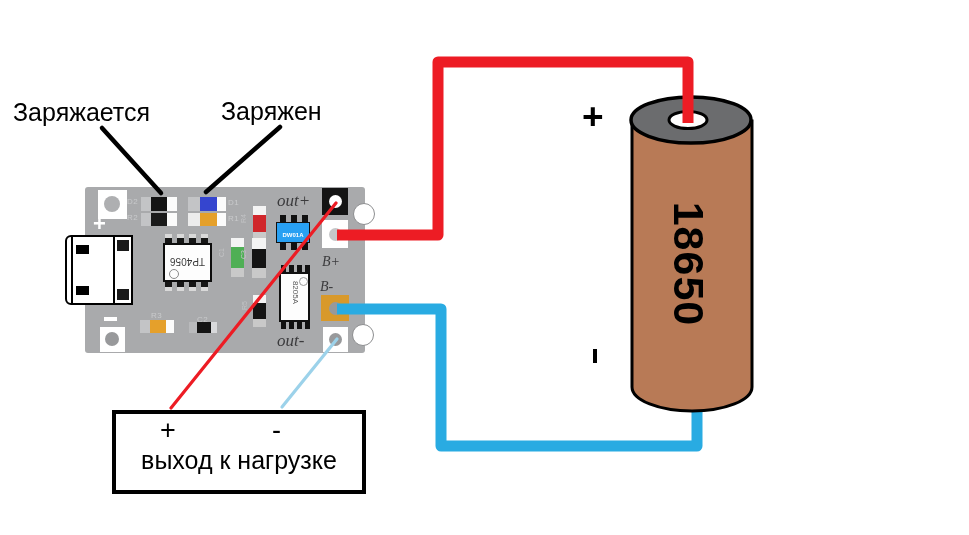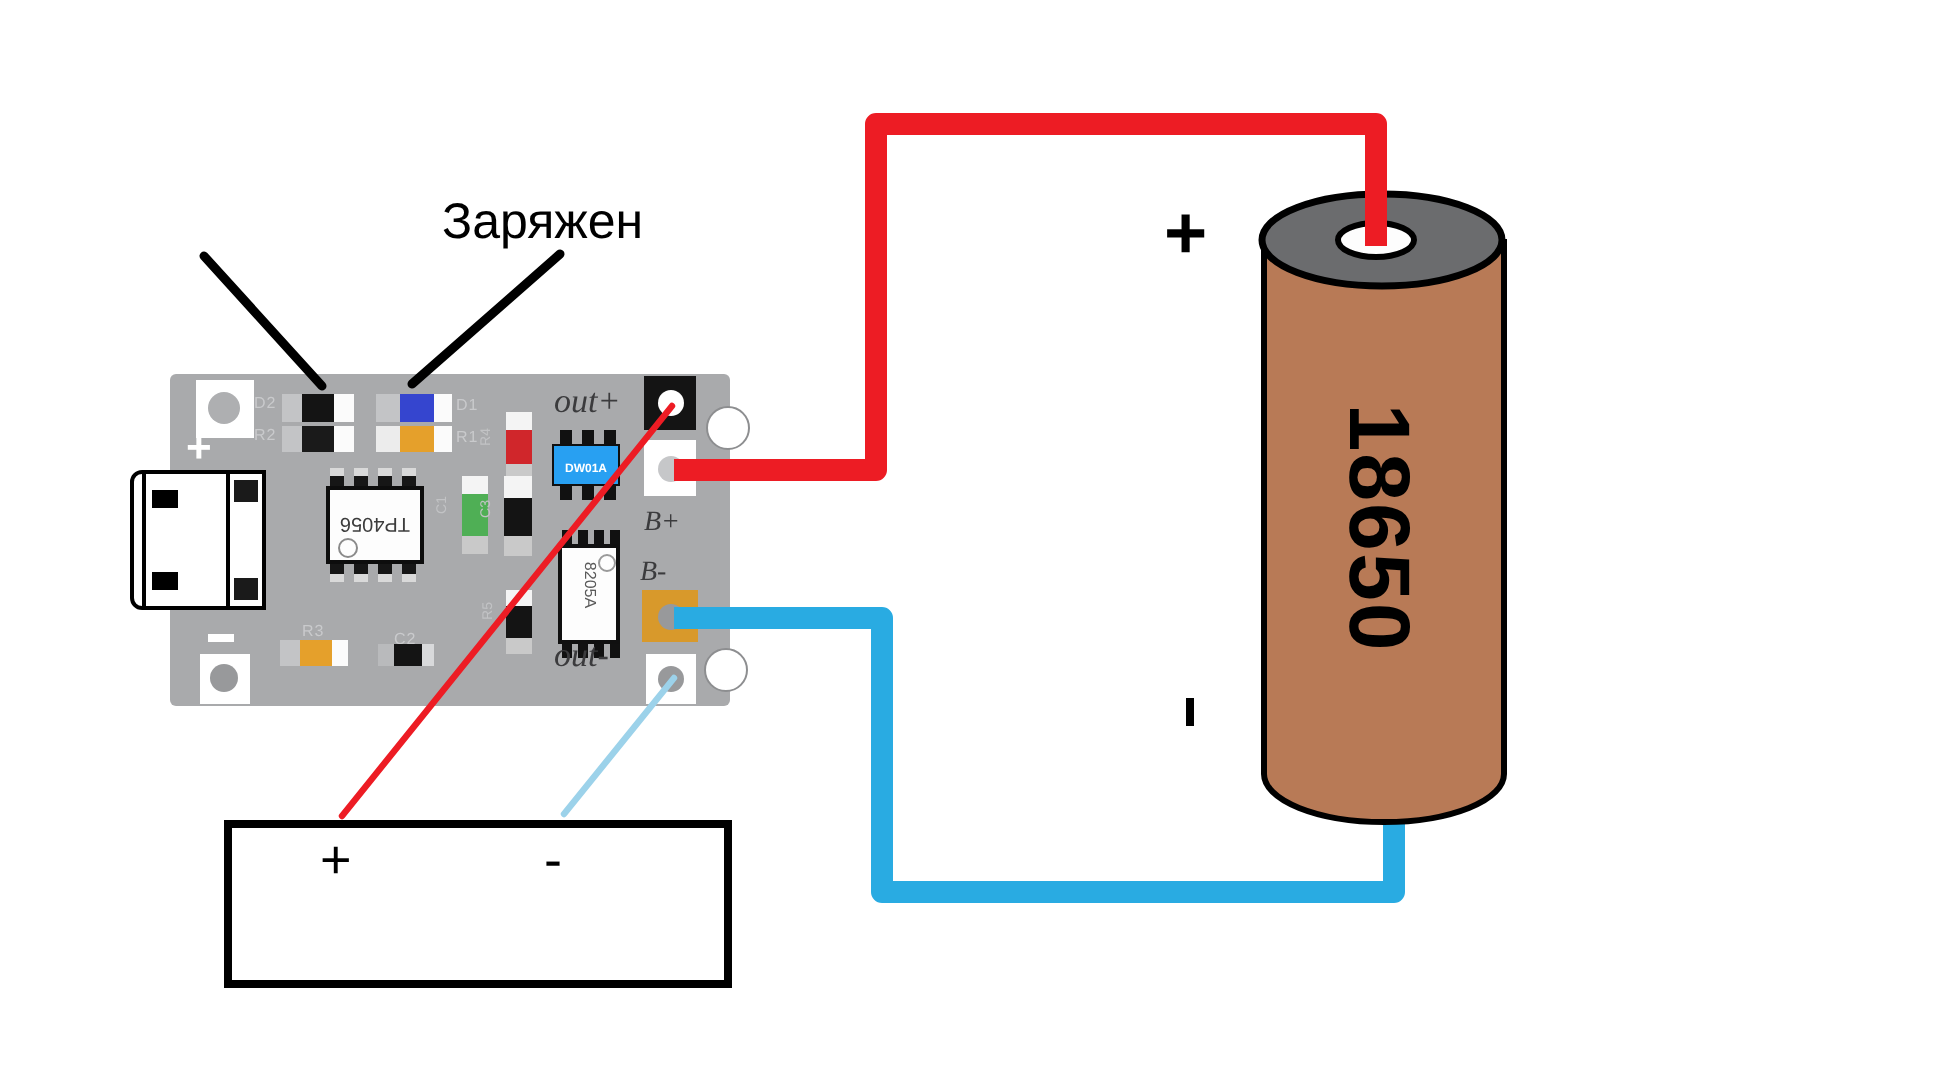--- a/index.html
+++ b/index.html
@@ -31,20 +31,21 @@
   #loadbox{position:absolute;left:112px;top:410px;width:246px;height:76px;background:#fff;border:4px solid #000;}
   #loadbox .sign{position:absolute;font-size:27px;color:#000;}
   #loadbox .cap{position:absolute;left:0;right:0;top:32px;text-align:center;font-size:25px;color:#000;white-space:nowrap;}
   .z1{z-index:1}.z2{z-index:2}.z3{z-index:3}.z4{z-index:4}.z5{z-index:5}
 </style>
 </head>
 <body>
 
 <div id="scene">
 
+  <div class="annot" style="left:13px;top:98px;">Заряжается</div>
   <div class="annot" style="left:221px;top:97px;">Заряжен</div>
 
   <div id="board" class="z1">
 
     <div class="pad" style="left:13px;top:3px;width:29px;height:29px;background:#fff;">
       <div class="hole" style="left:6px;top:6px;width:16px;height:16px;background:#aeafb1;"></div>
     </div>
     <div class="pad" style="left:15px;top:140px;width:25px;height:25px;background:#fff;">
       <div class="hole" style="left:5px;top:5px;width:14px;height:14px;background:#98999b;"></div>
     </div>
@@ -172,26 +173,27 @@
     <div class="pad" style="left:238px;top:140px;width:25px;height:25px;background:#fff;">
       <div class="hole" style="left:6px;top:6px;width:13px;height:13px;background:#98999b;"></div>
     </div>
 
     <div class="abs" style="left:268px;top:16px;width:20px;height:20px;background:#fff;border:1px solid #8d8e90;border-radius:50%;"></div>
     <div class="abs" style="left:267px;top:137px;width:20px;height:20px;background:#fff;border:1px solid #8d8e90;border-radius:50%;"></div>
 
     <div class="padlab" style="left:192px;top:4px;font-size:17px;">out+</div>
     <div class="padlab" style="left:237px;top:67px;font-size:14px;">B+</div>
     <div class="padlab" style="left:235px;top:92px;font-size:14px;">B-</div>
-    <div class="padlab" style="left:192px;top:131px;font-size:17px;">out-</div>
+    <div class="padlab" style="left:192px;top:144px;font-size:17px;">out-</div>
   </div>
 
   <div id="loadbox" class="z1">
     <div class="sign" style="left:44px;top:1px;">+</div>
     <div class="sign" style="left:156px;top:1px;">-</div>
+    <div class="cap">выход к нагрузке</div>
   </div>
 
   <svg class="layer z2">
     <polyline points="337,309 441,309 441,446 697,446 697,401" fill="none" stroke="#29abe2" stroke-width="11" stroke-linejoin="round"></polyline>
   </svg>
 
   <svg class="layer z3">
     <path d="M632,121 L632,387 A60,24 0 0 0 752,387 L752,121 Z" fill="#b87a56" stroke="#000" stroke-width="3"></path>
     <ellipse cx="691" cy="120" rx="60" ry="23" fill="#6b6c6e" stroke="#000" stroke-width="3.5"></ellipse>
     <ellipse cx="688" cy="120" rx="19" ry="8.5" fill="#fdfdfd" stroke="#000" stroke-width="3"></ellipse>

